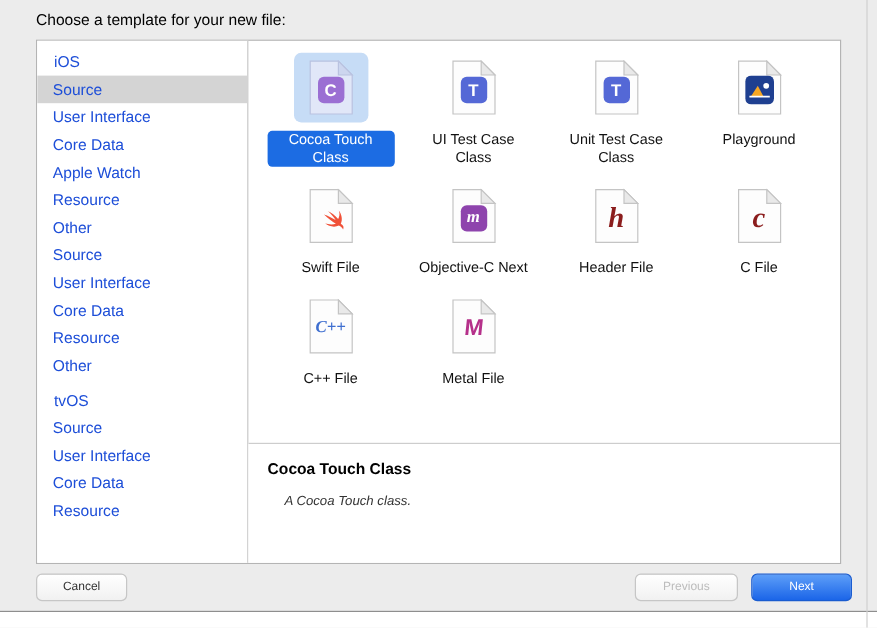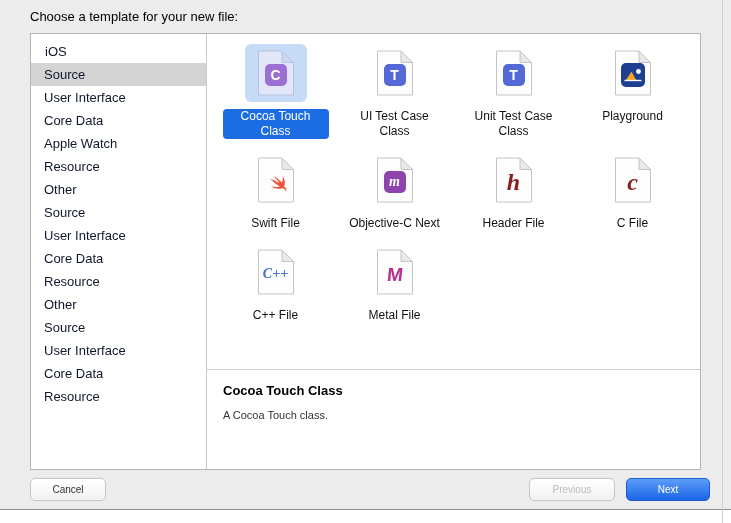--- a/index.html
+++ b/index.html
@@ -9,21 +9,21 @@
     background:#ececec;position:relative;
     -webkit-font-smoothing:antialiased;
   }
   .dialog-title{position:absolute;left:30px;top:9px;font-size:13px;color:#000;}
   .content{
     position:absolute;left:30px;top:33px;width:671px;height:437px;
     background:#fff;border:1px solid #b4b4b4;display:flex;box-sizing:border-box;
   }
   
   .sidebar{width:176px;min-width:176px;border-right:1px solid #c9c9c9;padding-top:6px;
-    box-sizing:border-box;overflow:hidden;font-size:13px;color:#0f172a;background:#fff;}
+    box-sizing:border-box;overflow:hidden;font-size:13px;color:#1d4ed8;background:#fff;}
   .side-group{padding-left:14px;line-height:23px;margin-top:6px;}
   .side-group.first{margin-top:0;}
   .side-item{padding-left:13px;line-height:23px;cursor:default;}
   .side-item.selected{background:#d4d4d4;}
   
   .main{flex:1;display:flex;flex-direction:column;min-width:0;}
   .grid{flex:1;padding:10px 8px 0 9px;display:flex;flex-wrap:wrap;align-content:flex-start;}
   .card{width:119px;display:flex;flex-direction:column;align-items:center;margin-bottom:12px;}
   .icon-wrap{width:62px;height:58px;display:flex;align-items:center;justify-content:center;border-radius:6px;}
   .card.selected .icon-wrap{background:#c6dcf6;}
@@ -40,21 +40,21 @@
     font-family:"Liberation Serif",serif;font-style:italic;font-weight:bold;font-size:24px;line-height:1;
   }
   .glyph.small{font-size:14px;white-space:nowrap;}
   .glyph.metal{font-family:"Liberation Sans",sans-serif;font-style:normal;font-weight:800;
     font-size:19px;transform:translate(-50%,-50%) skewX(-6deg);}
   .label{margin-top:7px;font-size:12px;line-height:15px;text-align:center;max-width:94px;color:#111;}
   .card.selected .label{background:#1c6ce3;color:#fff;border-radius:4px;padding:0 6px;}
   
   .desc{border-top:1px solid #cdcdcd;height:100px;padding:13px 16px;box-sizing:border-box;background:#fff;}
   .desc-title{font-size:13px;font-weight:bold;margin:0 0 11px 0;color:#000;}
-  .desc-text{font-size:11px;margin:0;color:#333;}
+  .desc-text{font-size:11px;margin:14px;color:#333;font-style:italic;}
   
   .btn{
     position:absolute;top:478px;height:23px;border-radius:5px;border:1px solid #c6c6c6;
     background:linear-gradient(#ffffff,#f1f1f1);font-size:10px;color:#333;
     display:flex;align-items:center;justify-content:center;box-sizing:border-box;cursor:default;
   }
   .btn-cancel{left:30px;width:76px;}
   .btn-previous{right:116px;width:86px;color:#bcbcbc;}
   .btn-next{right:21px;width:84px;background:linear-gradient(#5d9ef8,#1b65e8);border-color:#1a5cd0;color:#fff;}
   
@@ -76,20 +76,21 @@
     <div class="side-item">Apple Watch</div>
     <div class="side-item">Resource</div>
     <div class="side-item">Other</div>
 
     <div class="side-item">Source</div>
     <div class="side-item">User Interface</div>
     <div class="side-item">Core Data</div>
     <div class="side-item">Resource</div>
     <div class="side-item">Other</div>
 
+    <div class="side-group">tvOS</div>
     <div class="side-item">Source</div>
     <div class="side-item">User Interface</div>
     <div class="side-item">Core Data</div>
     <div class="side-item">Resource</div>
   </div>
 
   <div class="main">
     <div class="grid">
 
       <div class="card selected">

